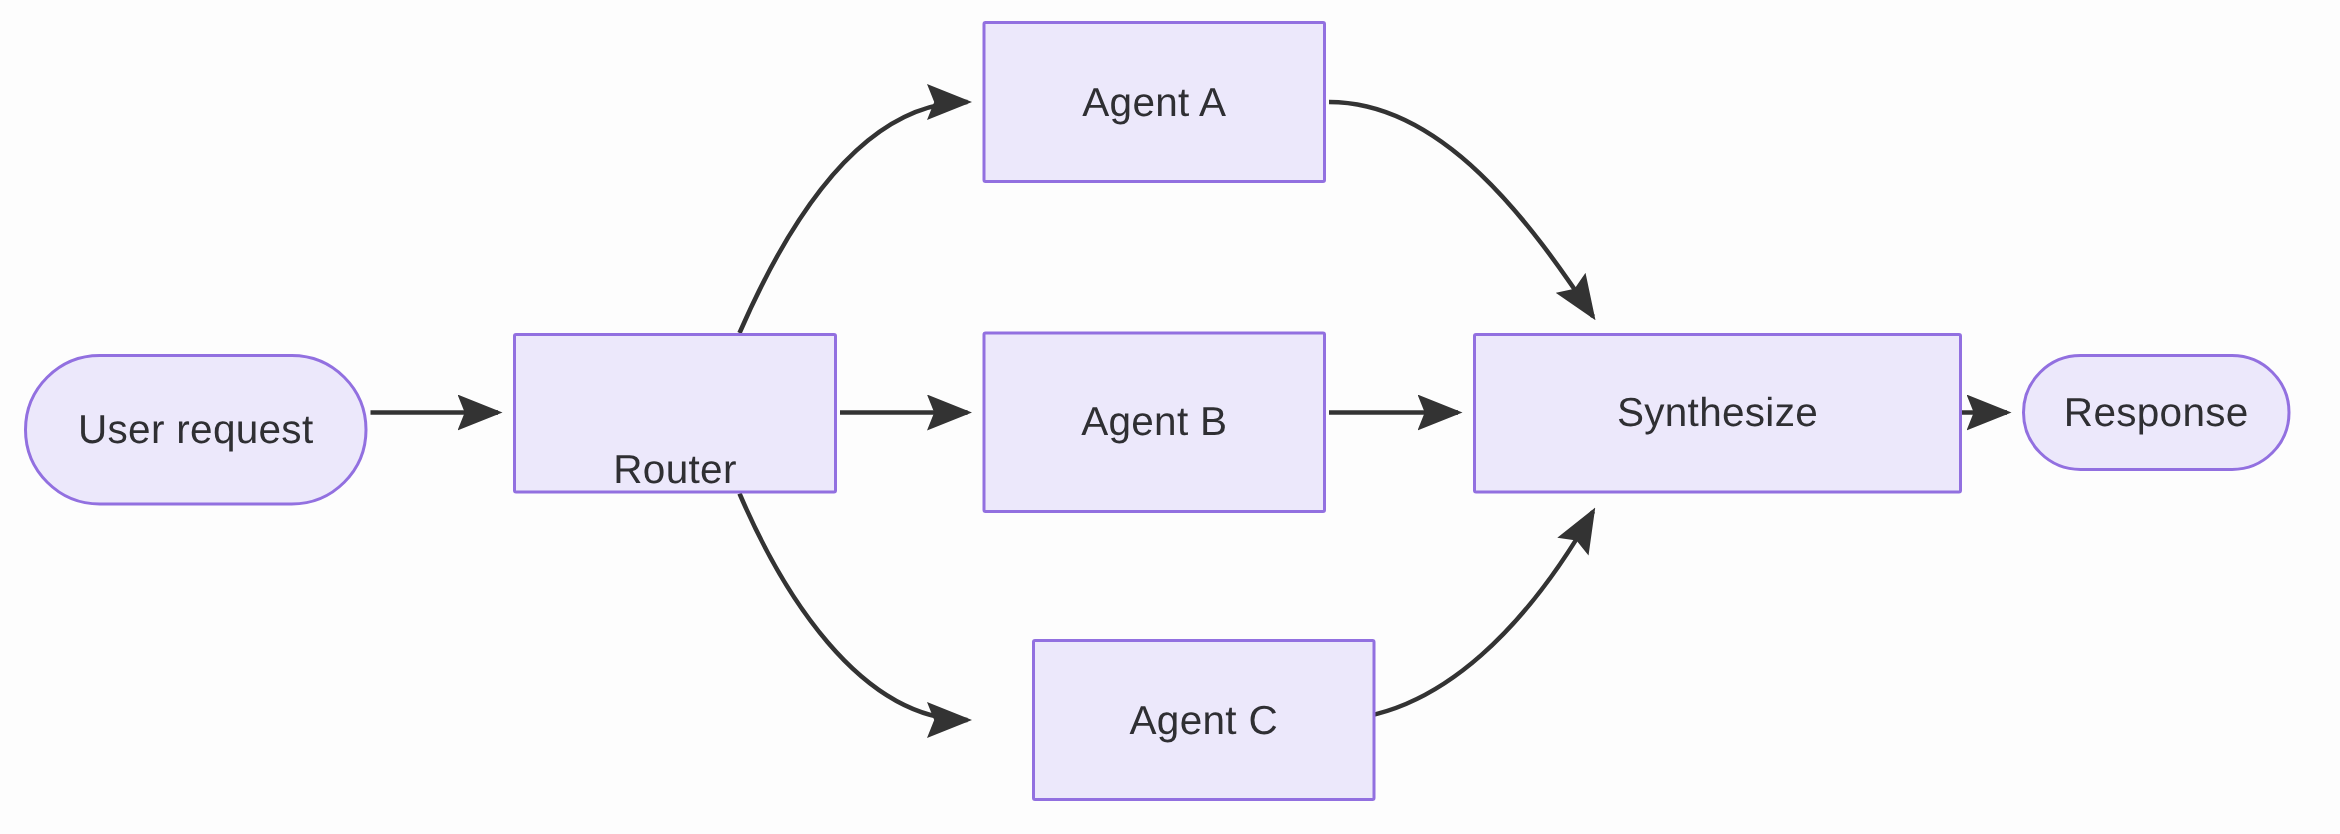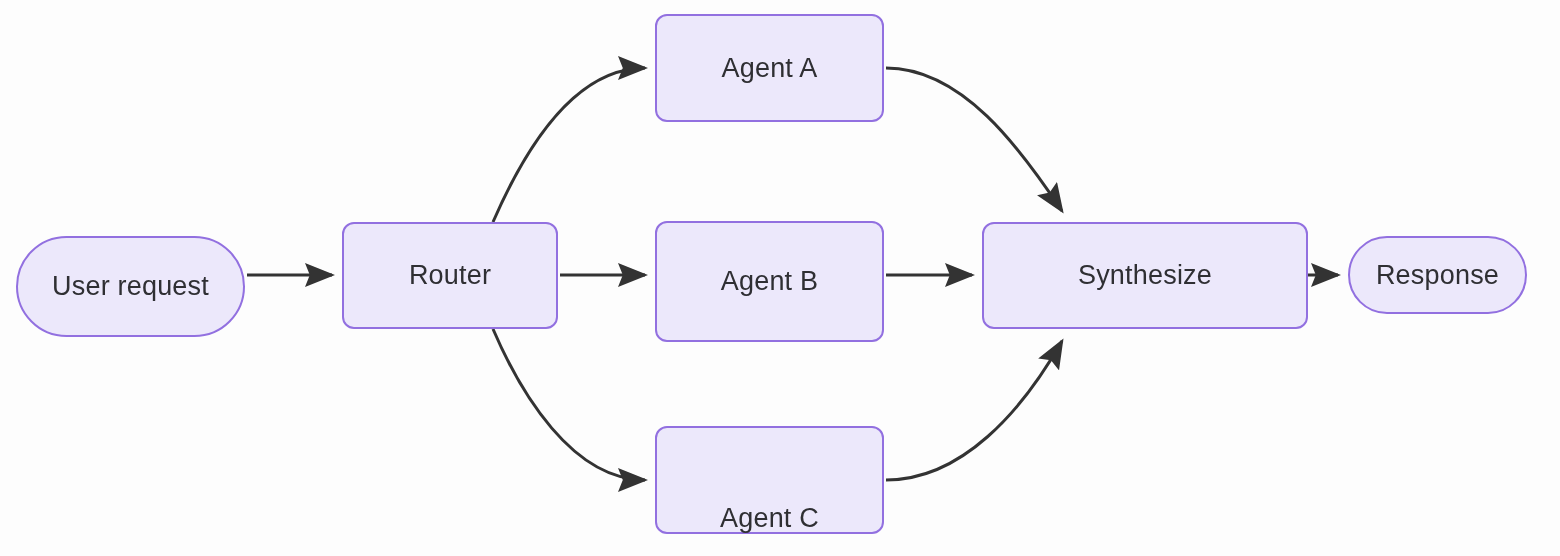--- a/index.html
+++ b/index.html
@@ -38,21 +38,21 @@
     display: flex;
     align-items: center;
     justify-content: center;
     color: #2f2f33;
     font-size: 27px;
     line-height: 1;
     letter-spacing: 0.2px;
     white-space: nowrap;
   }
   .node.rect {
-    border-radius: 12px;
+    border-radius: 2px;
   }
   .node.pill {
     border-radius: 999px;
   }
 </style>
 </head>
 <body>
 
 <div id="diagram-canvas">
 
@@ -71,33 +71,33 @@
         <path d="M 886 275 L 972 275" class="edge-path" marker-end="url(#arrowhead)"></path>
         <path d="M 886 480 C 962 480 1022 411 1062 341" class="edge-path" marker-end="url(#arrowhead)"></path>
         <path d="M 1255 275 L 1338 275" class="edge-path" marker-end="url(#arrowhead)"></path>
       </g>
   </svg>
 
   <div class="node pill" style="left:16px; top:236px; width:229px; height:101px;">
     <span>User request</span>
   </div>
 
-  <div class="node rect" style="left:342px; top:222px; width:216px; height:107px;">
+  <div class="node rect" style="left:342px; top:222px; width:216px; height:107px;align-items:flex-end;">
     <span>Router</span>
   </div>
 
   <div class="node rect" style="left:655px; top:14px; width:229px; height:108px;">
     <span>Agent A</span>
   </div>
 
   <div class="node rect" style="left:655px; top:221px; width:229px; height:121px;">
     <span>Agent B</span>
   </div>
 
-  <div class="node rect" style="left:655px; top:426px; width:229px; height:108px;align-items:flex-end;">
+  <div class="node rect" style="left:688px; top:426px; width:229px; height:108px;">
     <span>Agent C</span>
   </div>
 
   <div class="node rect" style="left:982px; top:222px; width:326px; height:107px;">
     <span>Synthesize</span>
   </div>
 
   <div class="node pill" style="left:1348px; top:236px; width:179px; height:78px;">
     <span>Response</span>
   </div>

